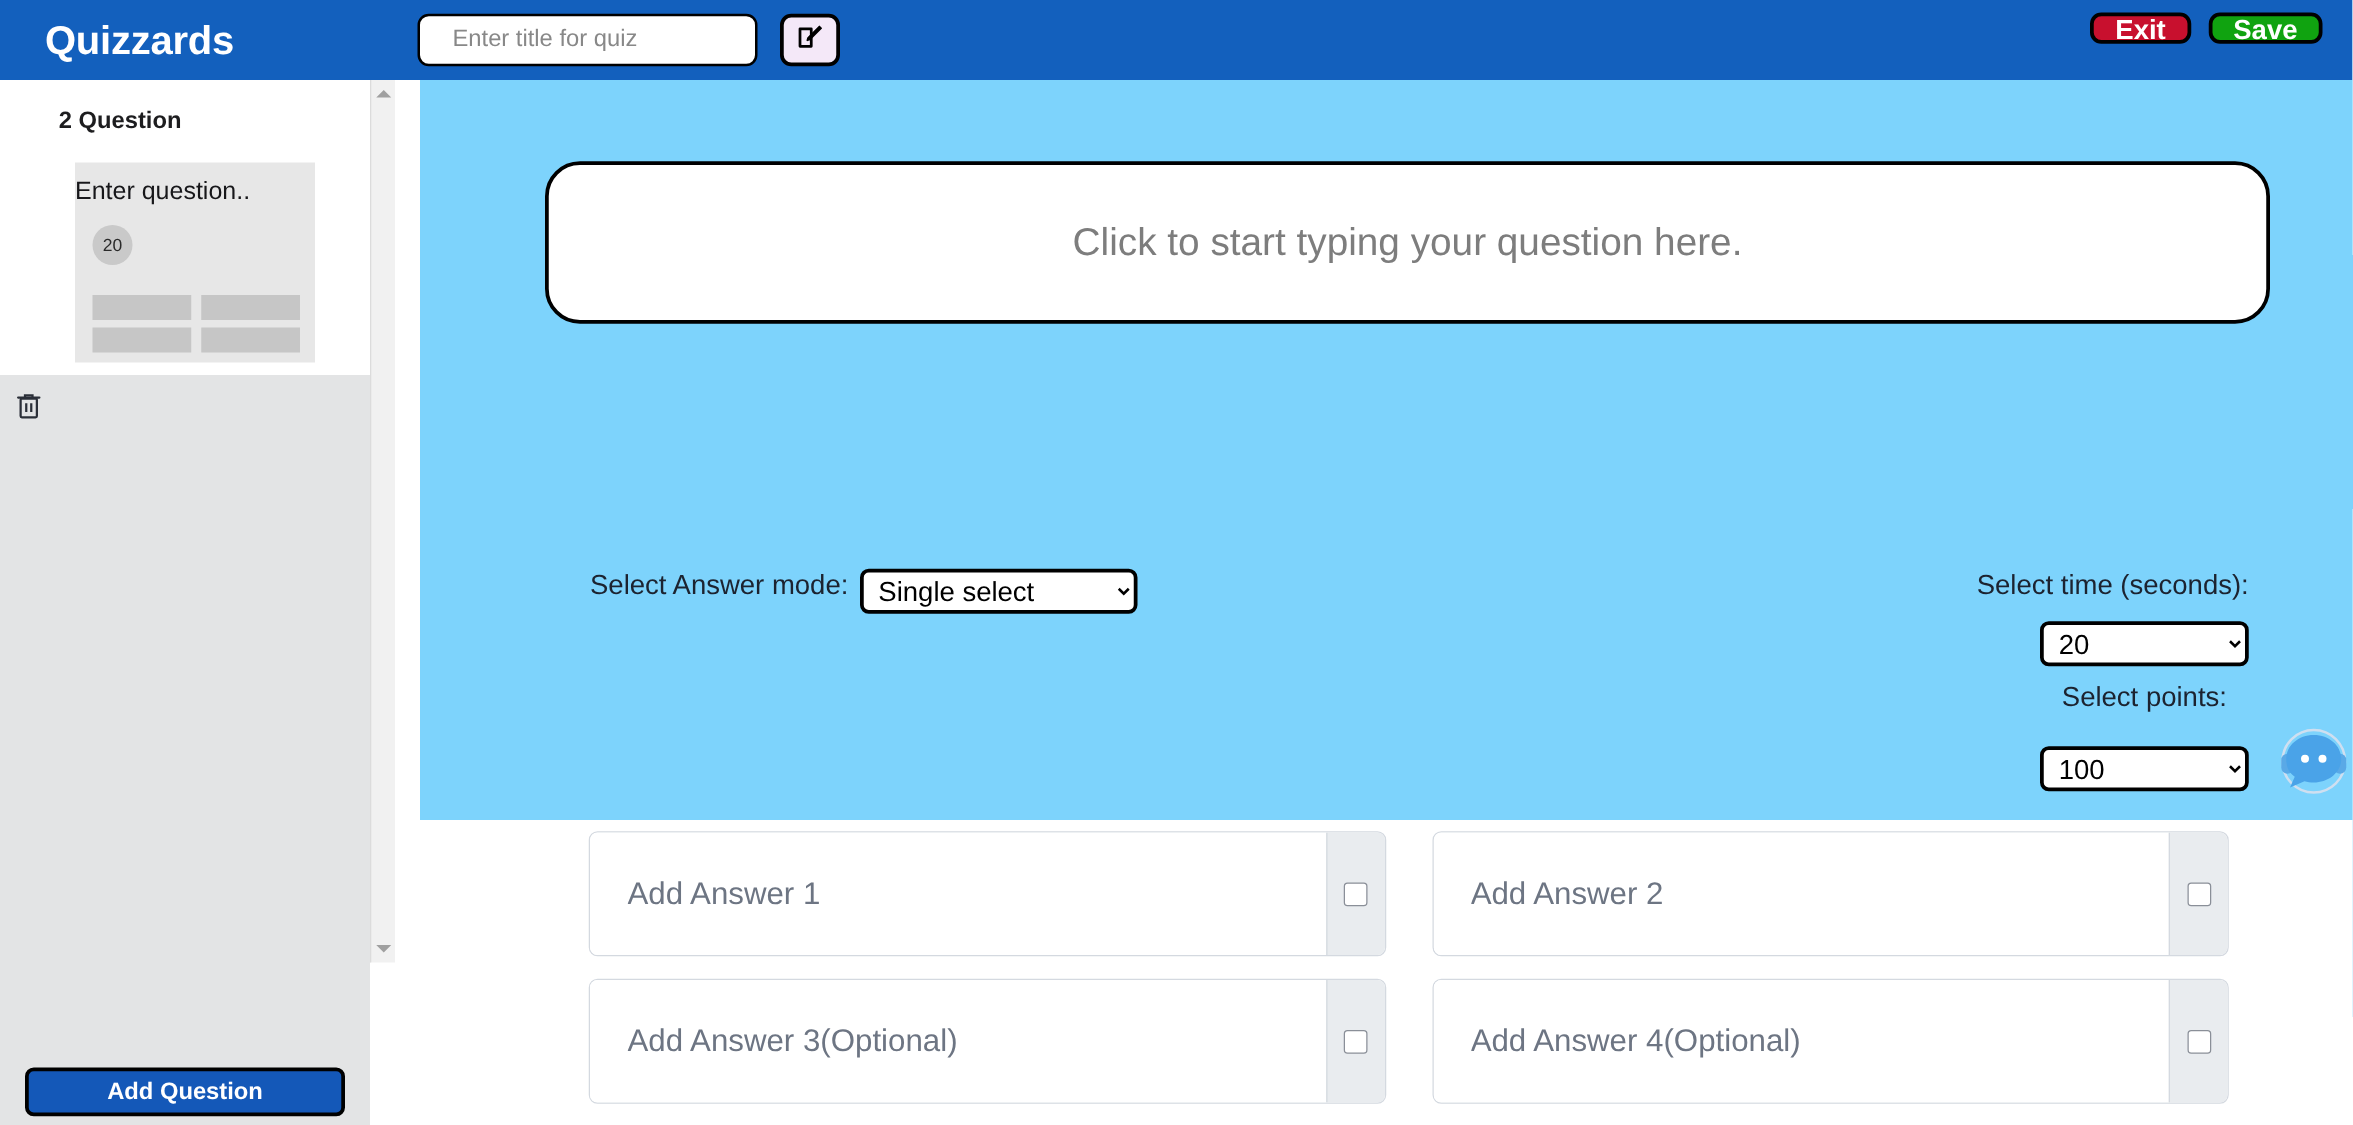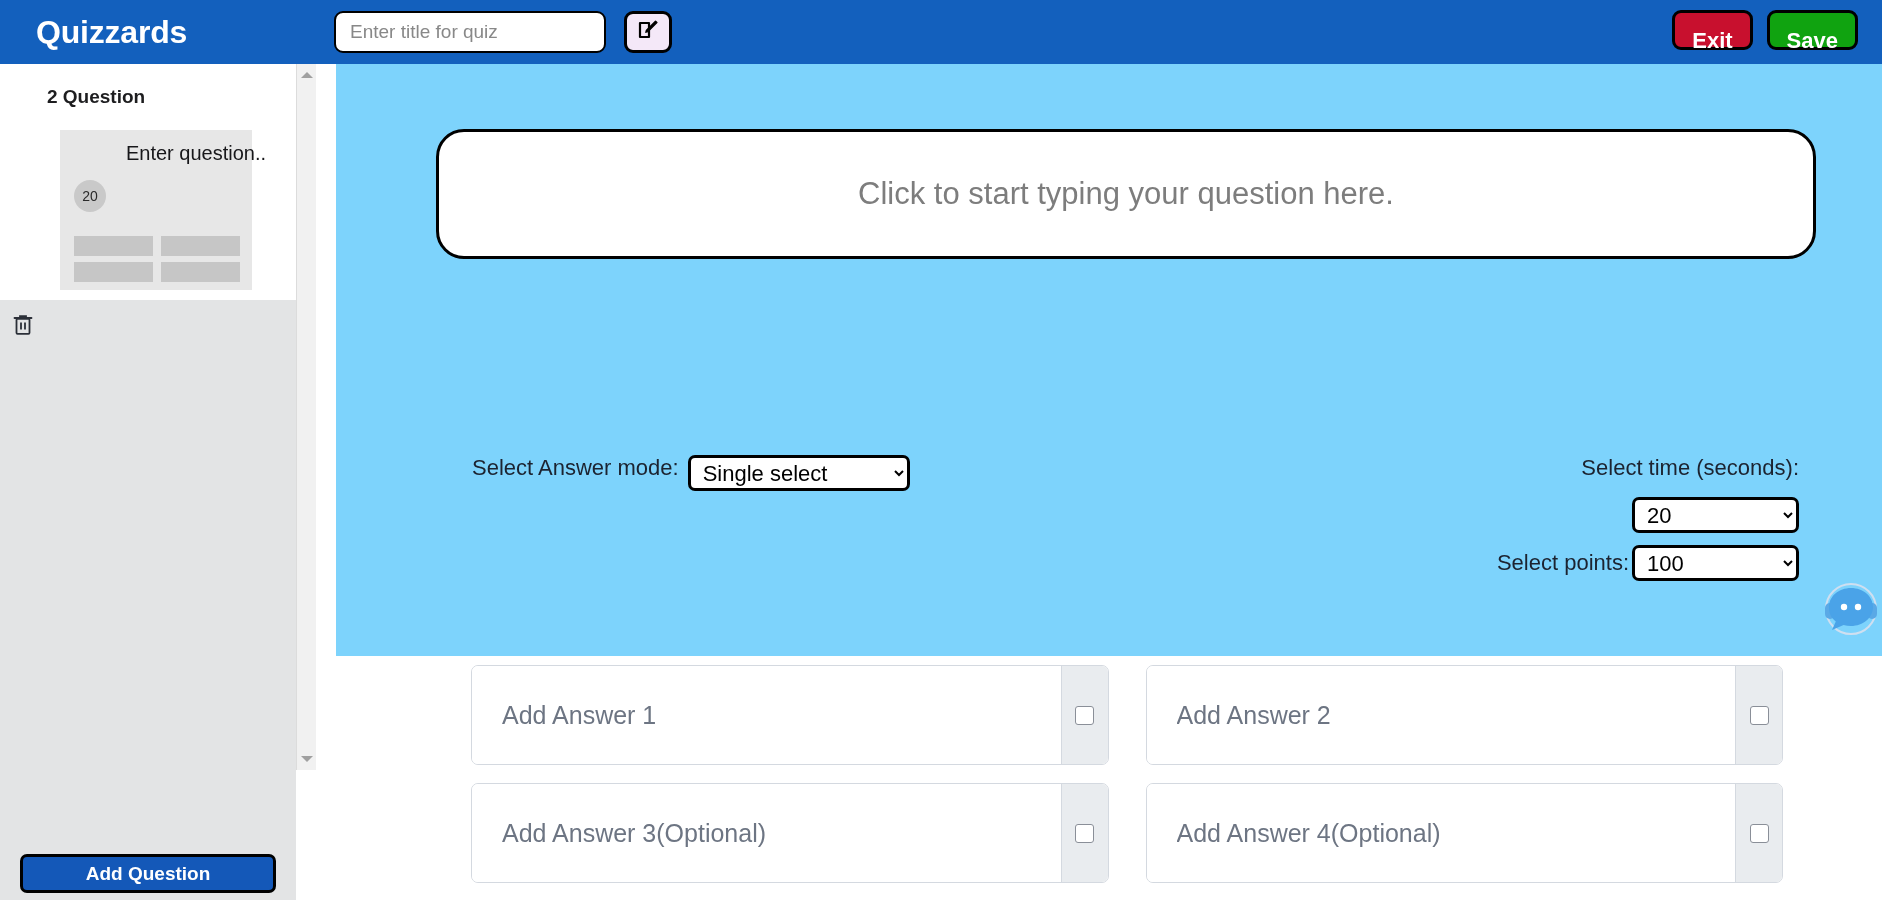--- a/index.html
+++ b/index.html
@@ -29,21 +29,21 @@
   }
   .title-input {
     position: absolute; left: 334px; top: 11px;
     width: 272px; height: 42px;
     border: 2px solid #000000;
     border-radius: 9px;
     background: #ffffff;
     font-family: "Liberation Sans", sans-serif;
     font-size: 19px;
     color: #333333;
-    padding: 0 14px;
+    padding: 0 26px;
     outline: none;
   }
   .title-input::placeholder { color: #888888; }
 
   .edit-btn {
     position: absolute; left: 624px; top: 11px;
     width: 48px; height: 42px;
     background: #f4e8f8;
     border: 3px solid #000000;
     border-radius: 9px;
@@ -56,21 +56,21 @@
     display: flex; align-items: center; gap: 14px;
   }
   .hdr-btn {
     height: 25px;
     border: 3px solid #000000;
     border-radius: 9px;
     color: #ffffff;
     font-family: "Liberation Sans", sans-serif;
     font-size: 22px;
     font-weight: bold;
-    padding: 17px 17px;
+    padding: 0 17px;
     cursor: pointer;
     line-height: 1;
   }
   .exit-btn { background: #c8102e; }
   .save-btn { background: #10a310; }
 
   
   .sidebar {
     position: absolute; left: 0; top: 64px;
     width: 296px; height: 836px;
@@ -86,24 +86,23 @@
     font-size: 19px; font-weight: bold; color: #1d1d1f;
     white-space: nowrap;
   }
   .q-card {
     position: absolute; left: 60px; top: 66px;
     width: 192px; height: 160px;
     background: #e7e7e7;
   }
   .q-card-title {
     position: absolute; left: 0; top: 12px;
-    width: 192px; text-align: center;
+    width: 192px; text-align: left;
     font-size: 20px; color: #17171a;
     white-space: nowrap;
-    margin-left: 40px;
   }
   .q-badge {
     position: absolute; left: 14px; top: 50px;
     width: 32px; height: 32px; border-radius: 50%;
     background: #c9c9c9;
     display: flex; align-items: center; justify-content: center;
     font-size: 14px; color: #2a2a2a;
   }
   .q-bars {
     position: absolute; left: 14px; top: 106px;
@@ -203,21 +202,21 @@
 
   .time-label {
     position: absolute; right: 103px; top: 391px;
     font-size: 22px; color: #1c2330; white-space: nowrap;
   }
   .time-row {
     position: absolute; right: 103px; top: 433px;
   }
   .points-row {
     position: absolute; right: 103px; top: 481px;
-    display: flex; align-items: center; gap: 3px;
+    display: flex; align-items: center; gap: 26px; flex-direction: column;
   }
   .sel-num { width: 167px; }
 
   
   .answers {
     position: absolute; left: 135px; top: 601px;
     width: 1312px;
     display: grid;
     grid-template-columns: 1fr 1fr;
     gap: 18px 37px;

